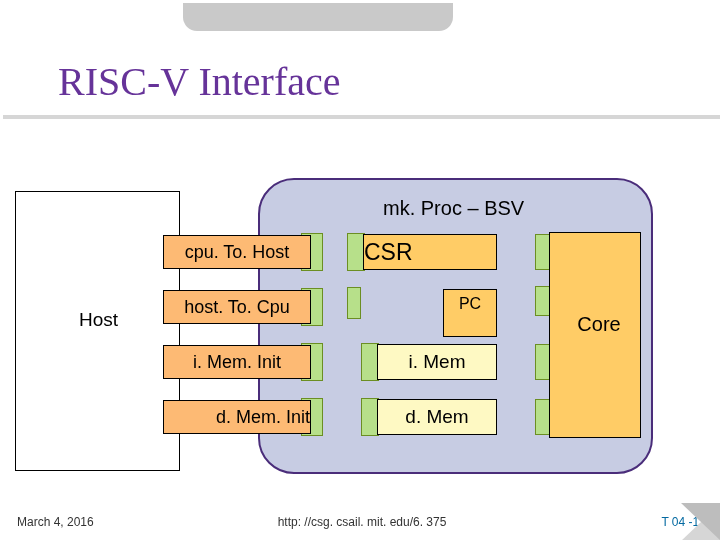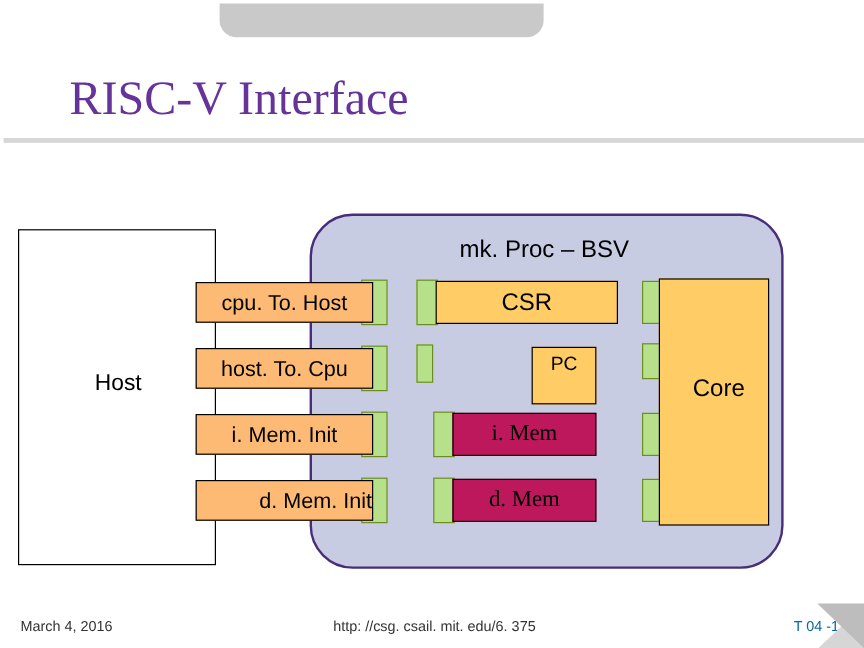--- a/index.html
+++ b/index.html
@@ -92,50 +92,48 @@
   }
   .stud1 { left: 298px; top: 230px; }
   .stud2 { left: 298px; top: 285px; }
   .stud3 { left: 298px; top: 340px; }
   .stud4 { left: 298px; top: 395px; }
 
   
   .csr-box {
     position: absolute;
     left: 360px; top: 231px;
-    width: 152px; height: 36px;
+    width: 134px; height: 36px;
     background: #ffcc66;
     border: 1.5px solid #000;
-    text-align: center;
-    font-size: 20px;
+    font-size: 23px;
     line-height: 34px;
     z-index: 4;
   }
   .pc-box {
     position: absolute;
     left: 440px; top: 286px;
     width: 54px; height: 48px;
     background: #ffcc66;
     border: 1.5px solid #000;
     text-align: center;
     font-size: 16px;
     line-height: 28px;
     z-index: 4;
   }
   .imem-box, .dmem-box {
     position: absolute;
     left: 374px;
     width: 120px; height: 36px;
-    background: #be185d;
+    background: #fef9c3;
     border: 1.5px solid #000;
     text-align: center;
     font-size: 19px;
     line-height: 34px;
     z-index: 4;
-    font-family: Liberation Serif, serif;
   }
   .imem-box { top: 341px; }
   .dmem-box { top: 396px; }
 
   
   .stud-r {
     position: absolute;
     width: 18px; height: 38px;
     background: #b7e08a;
     border: 1px solid #6b8e23;

